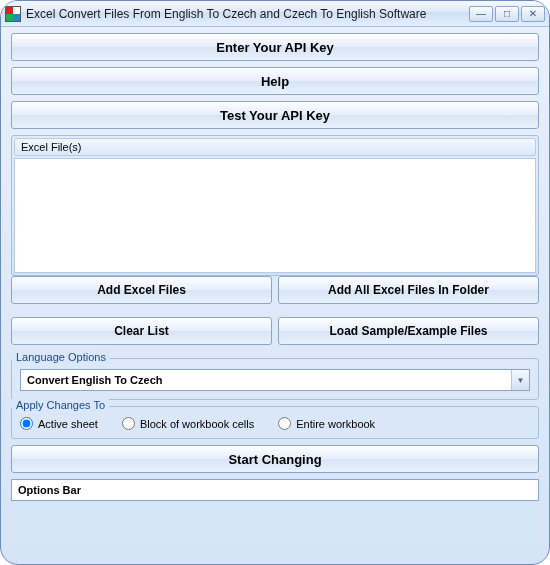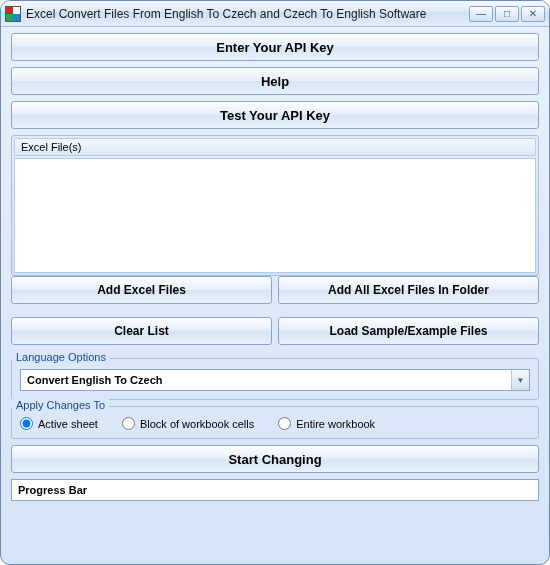--- a/index.html
+++ b/index.html
@@ -11,21 +11,21 @@
     background: #fff;
     width: 550px;
     height: 565px;
     overflow: hidden;
   }
   .window {
     width: 550px;
     height: 565px;
     background: linear-gradient(to bottom, #e8f0fb 0%, #d5e4f7 100%);
     border: 1px solid #6b8ab5;
-    border-radius: 10px;
+    border-radius: 18px;
     overflow: hidden;
   }
   .titlebar {
     height: 26px;
     background: linear-gradient(to bottom, #f5f9fe 0%, #dde9f9 45%, #cfe0f5 46%, #e3eefb 100%);
     border-bottom: 1px solid #a7bfde;
     display: flex;
     align-items: center;
     padding: 0 4px;
   }
@@ -233,17 +233,17 @@
         <label class="radio-item">
           <input type="radio" name="apply" style="">
           <span>Entire workbook</span>
         </label>
       </div>
     </div>
 
     <div class="big-btn">Start Changing</div>
 
     <div class="progress">
-      <span>Progress Bar</span>
+      <span>Options Bar</span>
     </div>
 
   </div>
 </div>
 
 </body></html>

